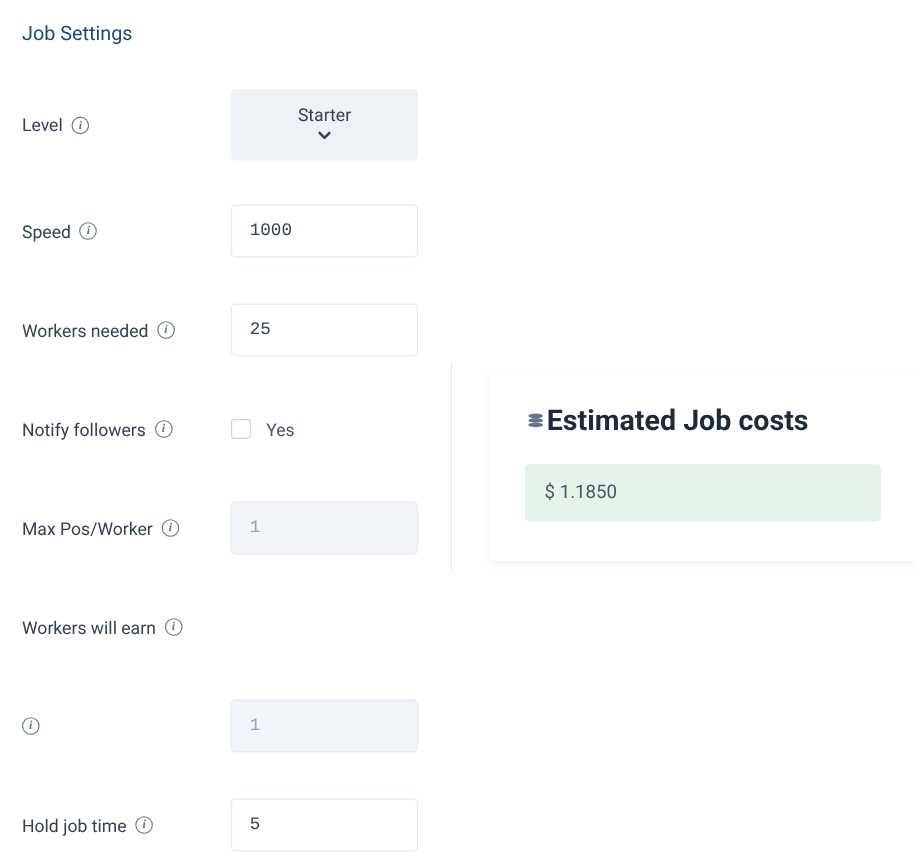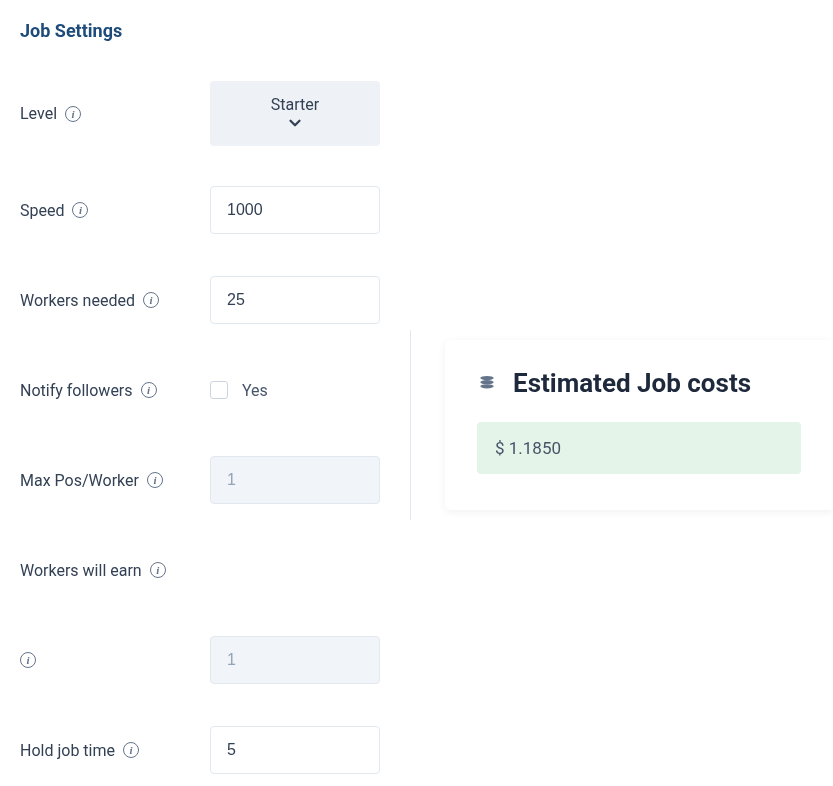--- a/index.html
+++ b/index.html
@@ -14,21 +14,21 @@
       height: 786px;
       position: relative;
       color: #334155;
     }
     .container {
       padding: 20px;
     }
     .section-title {
       color: #1d4b7a;
       font-size: 18px;
-      font-weight: 700;
+      font-weight: 400;
       margin-bottom: 40px;
     }
     .form-row {
       display: flex;
       align-items: center;
       margin-bottom: 38px;
       min-height: 52px;
     }
     .form-label {
       width: 190px;
@@ -82,20 +82,21 @@
       height: 100%;
     }
     .text-input {
       border: 1px solid #e2e8f0;
       border-radius: 4px;
       padding: 14px 16px;
       width: 170px;
       font-size: 16px;
       color: #334155;
       outline: none;
+      font-family: Liberation Mono, monospace;
     }
     .text-input.disabled {
       background: #f1f5f9;
       color: #94a3b8;
       cursor: not-allowed;
     }
     .checkbox-group {
       display: flex;
       align-items: center;
       gap: 14px;
@@ -126,21 +127,20 @@
       top: 340px;
       width: 388px;
       background: #fff;
       box-shadow: 0 2px 8px rgba(0,0,0,0.06);
       border-radius: 6px 0 0 6px;
       padding: 28px 32px 36px 32px;
     }
     .cost-header {
       display: flex;
       align-items: center;
-      gap: 16px;
       margin-bottom: 24px;
     }
     .coins-icon {
       width: 20px;
       height: 20px;
       display: flex;
       align-items: center;
       justify-content: center;
     }
     .coins-icon svg {

